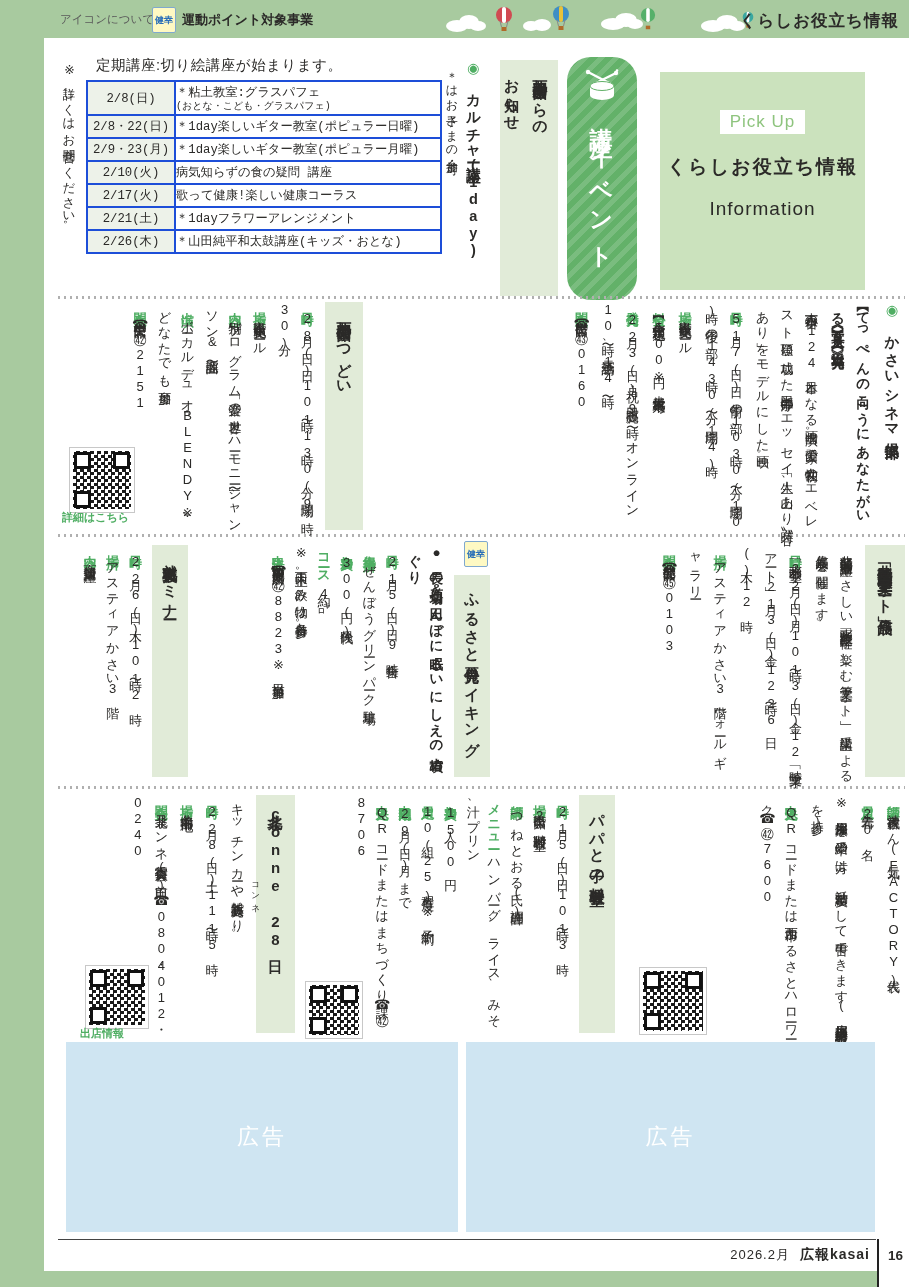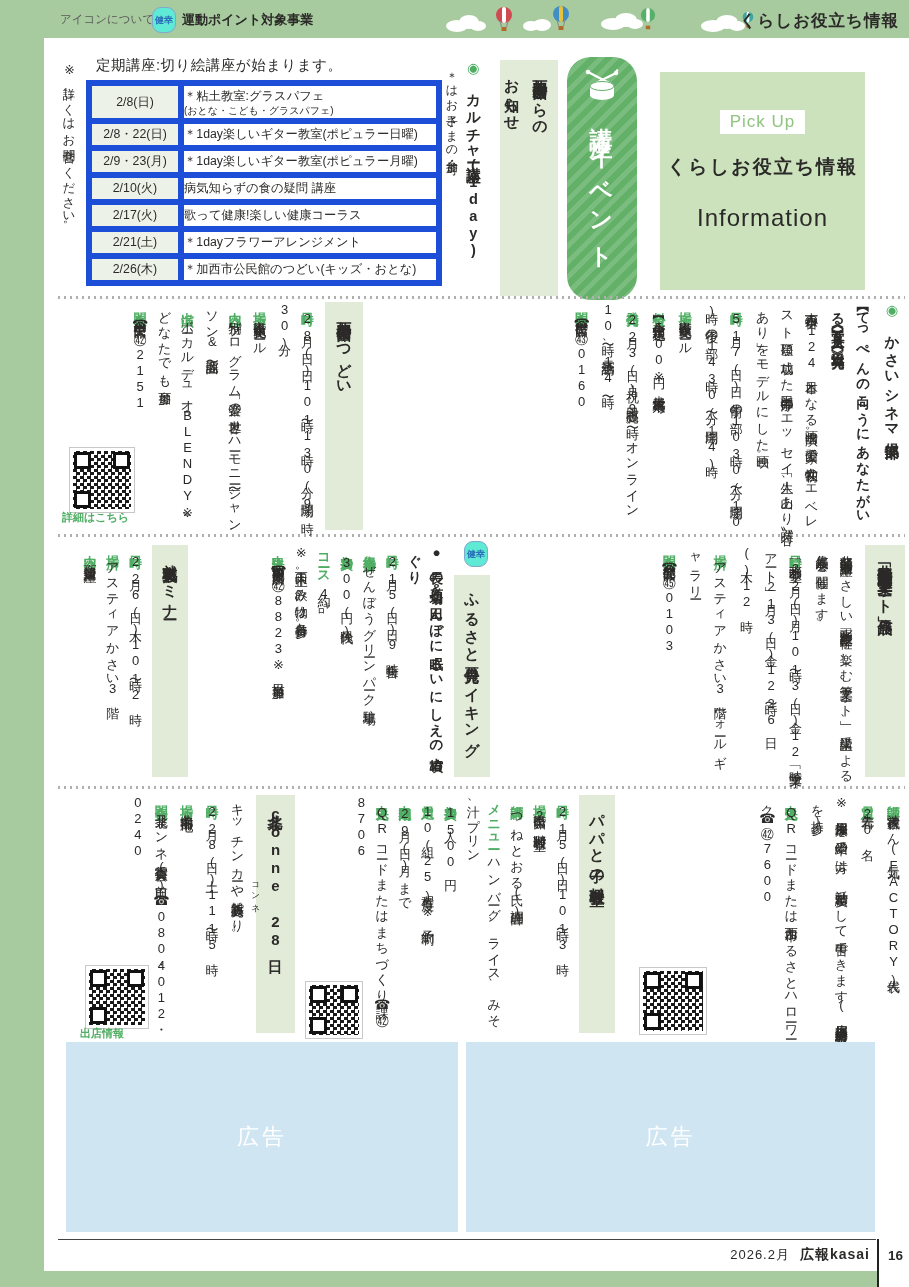--- a/index.html
+++ b/index.html
@@ -16,22 +16,22 @@
   body{font-family:"Liberation Sans","DejaVu Sans",sans-serif;color:var(--ink);}
   .page{position:relative;width:909px;height:1287px;background:#fff;overflow:hidden;}
 
   
   .top-band{position:absolute;left:0;top:0;width:909px;height:38px;background:var(--g-frame);}
   .left-band{position:absolute;left:0;top:38px;width:44px;height:1249px;background:var(--g-frame);}
   .bottom-band{position:absolute;left:0;top:1271px;width:877px;height:16px;background:var(--g-frame);}
 
   
   .about{position:absolute;left:60px;top:12px;font-size:11.5px;color:#5a5a5a;}
-  .kenko{background:#5eead4;border:1px solid #7fa8cf;color:#2a6fb8;font-weight:bold;font-size:9px;
-         width:22px;height:24px;display:flex;align-items:center;justify-content:center;border-radius:9px;}
+  .kenko{background:#fef9c3;border:1px solid #7fa8cf;color:#2a6fb8;font-weight:bold;font-size:9px;
+         width:22px;height:24px;display:flex;align-items:center;justify-content:center;border-radius:2px;}
   .kenko-h{position:absolute;left:152px;top:7px;}
   .point{position:absolute;left:182px;top:11px;font-size:13px;font-weight:bold;}
   .htitle{position:absolute;right:10px;top:10px;font-size:16.5px;font-weight:bold;letter-spacing:1px;}
   .deco{position:absolute;}
 
   
   .v{writing-mode:vertical-rl;text-orientation:upright;}
   .flow{position:absolute;writing-mode:vertical-rl;text-orientation:upright;
         font-size:13px;line-height:1.75;letter-spacing:1px;}
   .flow .item{display:block;margin-left:2px;}
@@ -40,36 +40,36 @@
   .flow .bold{font-weight:bold;font-size:13.5px;}
   .flow .head{font-weight:bold;font-size:14.5px;}
   .flow .head .lb{color:var(--g-label);}
   .wide{line-height:1.88;}
 
   
   .sidenote{position:absolute;left:60px;top:62px;height:232px;font-size:12.5px;letter-spacing:1px;}
   .sched{position:absolute;left:86px;top:56px;width:358px;}
   .sched-title{font-size:14.5px;margin:0 0 5px 10px;letter-spacing:.5px;}
   table.sched-table{border-collapse:collapse;width:356px;}
-  .sched-table td{border:6px solid #1d4ed8;font-size:12.3px;padding:2px 0;vertical-align:middle;}
+  .sched-table td{border:2px solid #1d4ed8;font-size:12.3px;padding:2px 0;vertical-align:middle;font-family:Liberation Mono, monospace;}
   .sched-table td.d{background:#edf2e9;width:86px;text-align:center;white-space:nowrap;}
   .sched-table .s{font-size:10px;line-height:1.1;}
   .cnote{position:absolute;left:443px;top:64px;height:230px;font-size:12px;letter-spacing:1px;}
   .cttl{left:458px;top:60px;height:236px;font-size:14px;font-weight:bold;}
   .nband{left:500px;top:60px;width:58px;height:236px;background:var(--g-band);
          font-size:15px;font-weight:bold;padding:8px 5px;line-height:1.75;box-sizing:border-box;}
   .banner{position:absolute;left:567px;top:57px;width:70px;height:243px;border-radius:24px;
           background:repeating-linear-gradient(135deg,rgba(255,255,255,.15) 0 5px,rgba(255,255,255,0) 5px 11px),var(--g-banner);
           display:flex;flex-direction:column;align-items:center;color:#fff;}
   .btitle{font-size:23px;font-weight:bold;letter-spacing:7px;margin-top:6px;}
   .pickup{position:absolute;left:660px;top:72px;width:205px;height:218px;background:var(--g-pick);text-align:center;}
   .ptag{display:inline-block;margin-top:38px;background:#fff;color:var(--g-picktext);
         font-size:17px;padding:2px 10px;letter-spacing:1px;}
   .pttl{margin-top:20px;font-size:19px;font-weight:bold;letter-spacing:2px;}
-  .pinfo{margin-top:24px;font-size:24px;letter-spacing:1px;}
+  .pinfo{margin-top:18px;font-size:19px;letter-spacing:1px;}
 
   
   .dots{position:absolute;left:58px;width:847px;height:3px;
         background:repeating-linear-gradient(to right,#b0b0b0 0 2px,transparent 2px 6px);}
   .d1{top:296px;} .d2{top:534px;} .d3{top:786px;}
 
   
   .cinema{left:368px;top:302px;width:537px;height:228px;}
   .tsudoi{left:60px;top:302px;width:303px;height:228px;}
   .hokubu{left:495px;top:545px;width:410px;height:232px;}
@@ -192,21 +192,21 @@
           <tr>
             <td class="d">2/17(火)</td>
             <td class="c">歌って健康!楽しい健康コーラス</td>
           </tr>
           <tr>
             <td class="d">2/21(土)</td>
             <td class="c">＊1dayフラワーアレンジメント</td>
           </tr>
           <tr>
             <td class="d">2/26(木)</td>
-            <td class="c">＊加西市公民館のつどい(キッズ・おとな)</td>
+            <td class="c">＊山田純平和太鼓講座(キッズ・おとな)</td>
           </tr>
         </tbody>
     </table>
   </div>
   <div class="cnote v">＊はお子さまの参加・可</div>
   <div class="flow cttl">
       <div class="item head"><span class="lb">◉</span><span class="tx">カルチャー講座(1day)</span></div>
     </div>
   <div class="flow nband">
       <div class="item"><span class="tx">加西市民会館からの</span></div>

